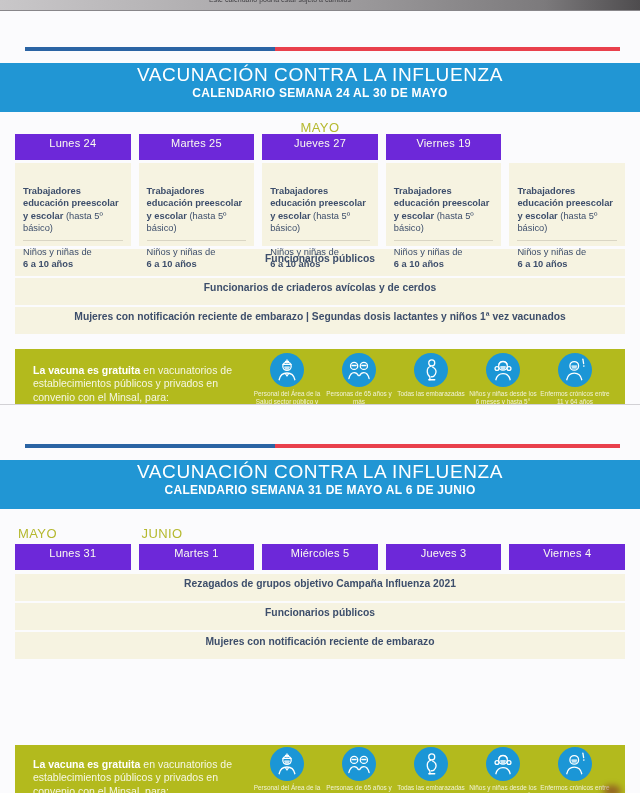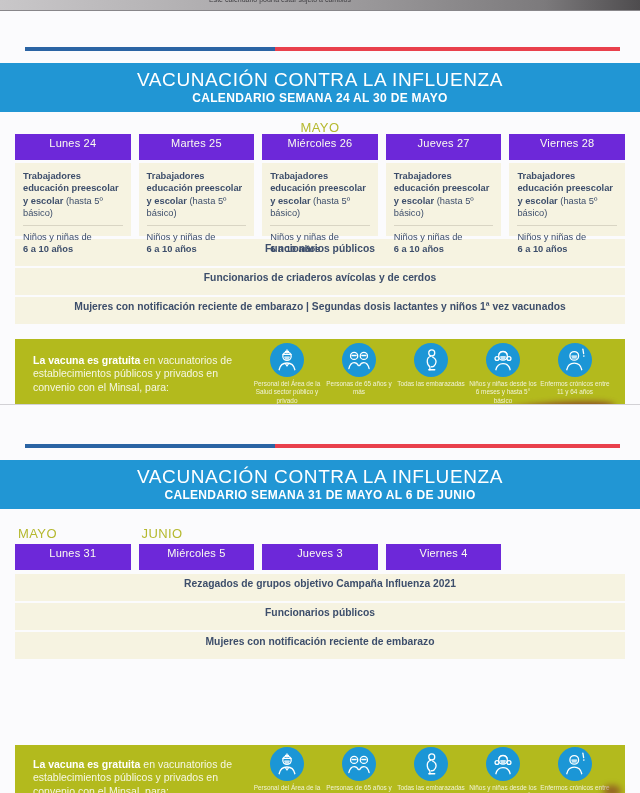--- a/index.html
+++ b/index.html
@@ -16,38 +16,38 @@
   
   .card { width:640px; background:#fbfbfd; position:relative; overflow:hidden; }
   .card1 { height:393px; }
   .card2 { height:389px; border-top:1px solid #d2d1d5; }
 
   .flagline { height:4px; margin:0 20px 0 25px;
     background:linear-gradient(90deg,#2b64a4 0%,#2b64a4 42%,#e9404c 42%,#e9404c 100%); }
   .c1 .flagline { margin-top:36px; } .c2 .flagline { margin-top:39px; }
 
   .band { margin-top:12px; height:49px; background:#2196d4; color:#fff;
-    text-align:center; padding-top:5px; }
+    text-align:center; }
   .band .title { font-size:19px; font-weight:400; letter-spacing:.6px; line-height:23px; }
   .band .subtitle { font-size:12px; font-weight:700; letter-spacing:.3px; line-height:15px; }
 
   .month-row { margin:6px 15px 0; height:14px; text-align:center; }
   .month-label { color:#b5b92f; font-weight:400; font-size:13px; letter-spacing:.4px; }
   .month-row2 { margin:17px 15px 0; height:15px; display:grid;
     grid-template-columns:repeat(5,1fr); gap:8px; text-align:left; }
   .month-row2 .month-label { padding-left:3px; }
 
   .grid5 { display:grid; grid-template-columns:repeat(5,1fr); gap:8px; margin:0 15px; }
   .dayhead { margin-top:2px; }
   .c2 .dayhead { margin-top:3px; }
   .dayhead > div { background:#6d28d9; color:#fbfcf0; font-size:11px; height:26px;
     line-height:19px; text-align:center; letter-spacing:.2px; }
 
   .cells { margin-top:3px; }
-  .cell { background:#f6f3e1; height:73px; padding:7px 8px 0; color:#3d4e6b;
+  .cell { background:#f6f3e1; height:83px; padding:22px 8px 0; color:#3d4e6b;
     font-size:9.3px; line-height:1.32; }
   .cell .grp1 { padding-bottom:6px; border-bottom:1px solid #d9d5c4; }
   .cell .grp2 { padding-top:5px; }
   .cell b { font-weight:700; }
 
   .rows { margin:3px 15px 0; }
   .c2 .rows { margin-top:4px; }
   .rowline { background:#f6f3e1; color:#3d4e6b; font-weight:700; font-size:10.3px;
     height:27px; line-height:19px; text-align:center; margin-bottom:2px; }
 
@@ -95,23 +95,22 @@
     <div class="subtitle">CALENDARIO SEMANA 24 AL 30 DE MAYO</div>
   </div>
 
   <div class="month-row">
     <span class="month-label">MAYO</span>
   </div>
 
   <div class="grid5 dayhead">
     <div>Lunes 24</div>
     <div>Martes 25</div>
-    <div>Miércoles 26</div>
     <div>Jueves 27</div>
-    <div>Viernes 28</div>
+    <div>Viernes 19</div>
   </div>
 
   <div class="grid5 cells">
     <div class="cell">
       <div class="grp1"><b>Trabajadores educación preescolar y escolar</b><span> (hasta 5º básico)</span></div>
       <div class="grp2"><span>Niños y niñas de</span><br><b>6 a 10 años</b></div>
     </div>
     <div class="cell">
       <div class="grp1"><b>Trabajadores educación preescolar y escolar</b><span> (hasta 5º básico)</span></div>
       <div class="grp2"><span>Niños y niñas de</span><br><b>6 a 10 años</b></div>
@@ -217,20 +216,21 @@
     <div class="subtitle">CALENDARIO SEMANA 31 DE MAYO AL 6 DE JUNIO</div>
   </div>
 
   <div class="month-row2">
     <span class="month-label">MAYO</span>
     <span class="month-label">JUNIO</span>
   </div>
 
   <div class="grid5 dayhead">
     <div>Lunes 31</div>
+    <div>Martes 1</div>
     <div>Miércoles 5</div>
     <div>Jueves 3</div>
     <div>Viernes 4</div>
   </div>
 
   <div class="rows">
     <div class="rowline">Rezagados de grupos objetivo Campaña Influenza 2021</div>
     <div class="rowline">Funcionarios públicos</div>
     <div class="rowline">Mujeres con notificación reciente de embarazo</div>
   </div>

